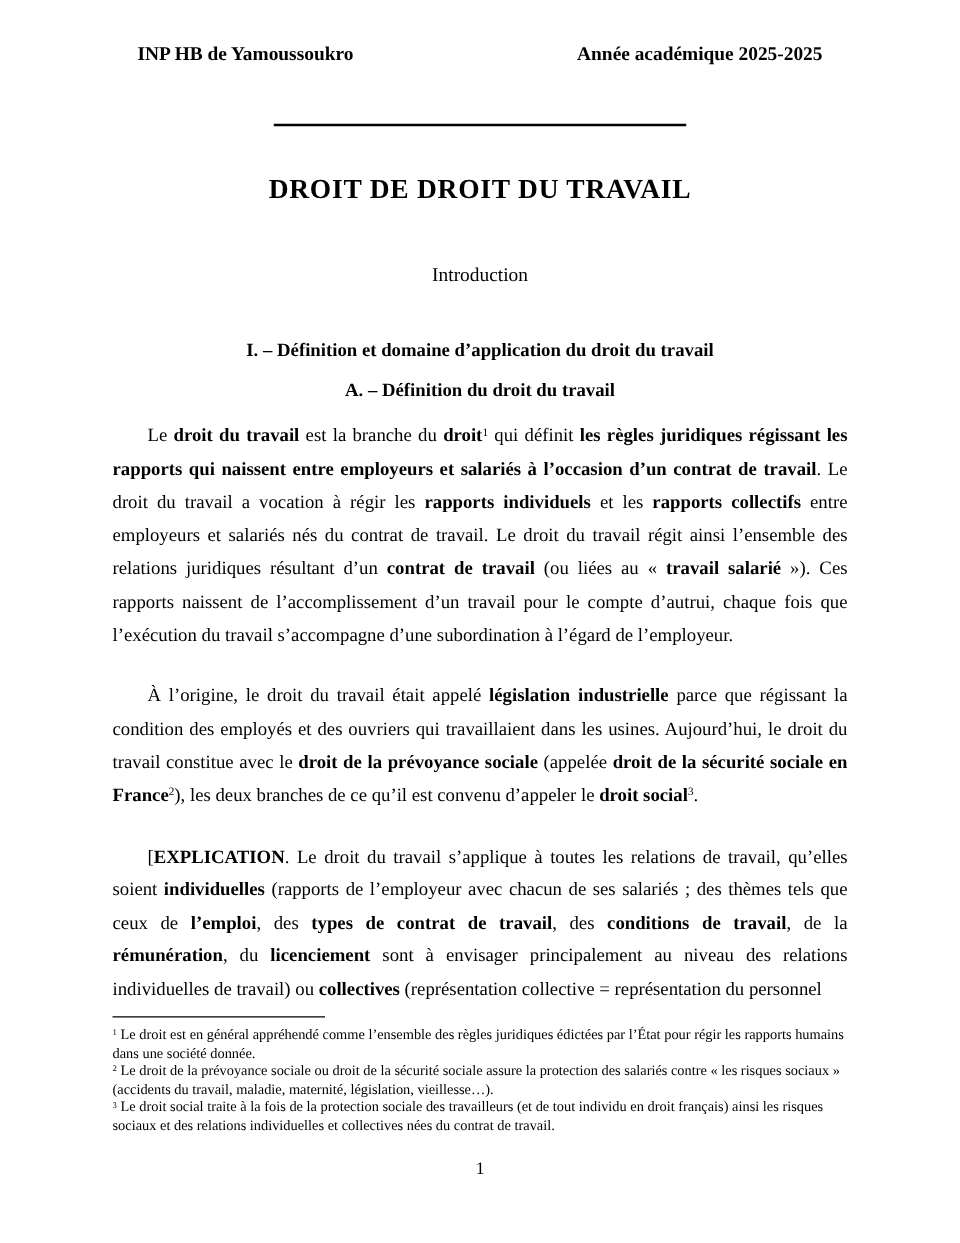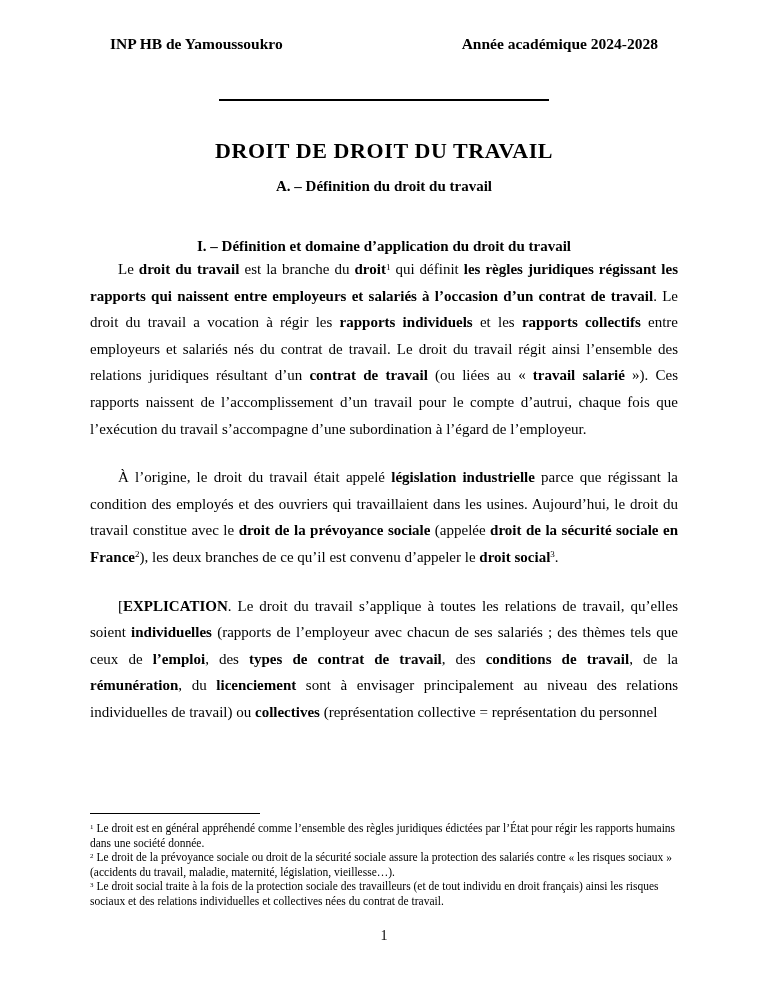--- a/index.html
+++ b/index.html
@@ -41,21 +41,21 @@
     font-size: 15px; line-height: 19px;
   }
   .heading-1 { margin-top: 41px; }
   .heading-2 { margin-top: 13px; }
   .body-par {
     margin: 0;
     font-size: 15px; line-height: 26.6px;
     text-align: justify;
     text-indent: 28px;
   }
-  .par-1 { }
+  .par-1 { margin-top: 13px; }
   .par-2, .par-3 { margin-top: 22px; }
   .body-par sup, .footnote sup {
     font-size: 0.6em; line-height: 0;
     vertical-align: baseline; position: relative; top: -0.5em;
   }
   .footnotes {
     margin-top: auto;
     font-size: 11.5px; line-height: 14.5px;
   }
   .footnote-rule {
@@ -69,31 +69,32 @@
     text-align: center; font-size: 14px;
   }
 </style>
 </head>
 <body>
 
 <div class="page">
 
   <div class="header">
     <span>INP HB de Yamoussoukro</span>
-    <span>Année académique 2024-2028</span>
+    <span>Année académique 2025-2025</span>
   </div>
 
   <div class="header-rule"></div>
 
   <h1 class="title">DROIT DE DROIT DU TRAVAIL</h1>
 
+  <div class="subtitle">Introduction</div>
+
+  <div class="heading heading-1">I. – Définition et domaine d’application du droit du travail</div>
 
   <div class="heading heading-2">A. – Définition du droit du travail</div>
-
-  <div class="heading heading-1">I. – Définition et domaine d’application du droit du travail</div>
 
   <p class="body-par par-1"><span>Le </span><b>droit du travail</b><span> est la branche du </span><b>droit</b><sup>1</sup><span> qui définit </span><b>les règles juridiques régissant les rapports qui naissent entre employeurs et salariés à l’occasion d’un contrat de travail</b><span>. Le droit du travail a vocation à régir les </span><b>rapports individuels</b><span> et les </span><b>rapports collectifs</b><span> entre employeurs et salariés nés du contrat de travail. Le droit du travail régit ainsi l’ensemble des relations juridiques résultant d’un </span><b>contrat de travail</b><span> (ou liées au « </span><b>travail salarié</b><span> »). Ces rapports naissent de l’accomplissement d’un travail pour le compte d’autrui, chaque fois que l’exécution du travail s’accompagne d’une subordination à l’égard de l’employeur.</span></p>
 
   <p class="body-par par-2"><span>À l’origine, le droit du travail était appelé </span><b>législation industrielle</b><span> parce que régissant la condition des employés et des ouvriers qui travaillaient dans les usines. Aujourd’hui, le droit du travail constitue avec le </span><b>droit de la prévoyance sociale</b><span> (appelée </span><b>droit de la sécurité sociale en France</b><sup>2</sup><span>), les deux branches de ce qu’il est convenu d’appeler le </span><b>droit social</b><sup>3</sup><span>.</span></p>
 
   <p class="body-par par-3"><span>[</span><b>EXPLICATION</b><span>. Le droit du travail s’applique à toutes les relations de travail, qu’elles soient </span><b>individuelles</b><span> (rapports de l’employeur avec chacun de ses salariés ; des thèmes tels que ceux de </span><b>l’emploi</b><span>, des </span><b>types de contrat de travail</b><span>, des </span><b>conditions de travail</b><span>, de la </span><b>rémunération</b><span>, du </span><b>licenciement</b><span> sont à envisager principalement au niveau des relations individuelles de travail) ou </span><b>collectives</b><span> (représentation collective = représentation du personnel</span></p>
 
   <div class="footnotes">
     <div class="footnote-rule"></div>
     <div class="footnote">

